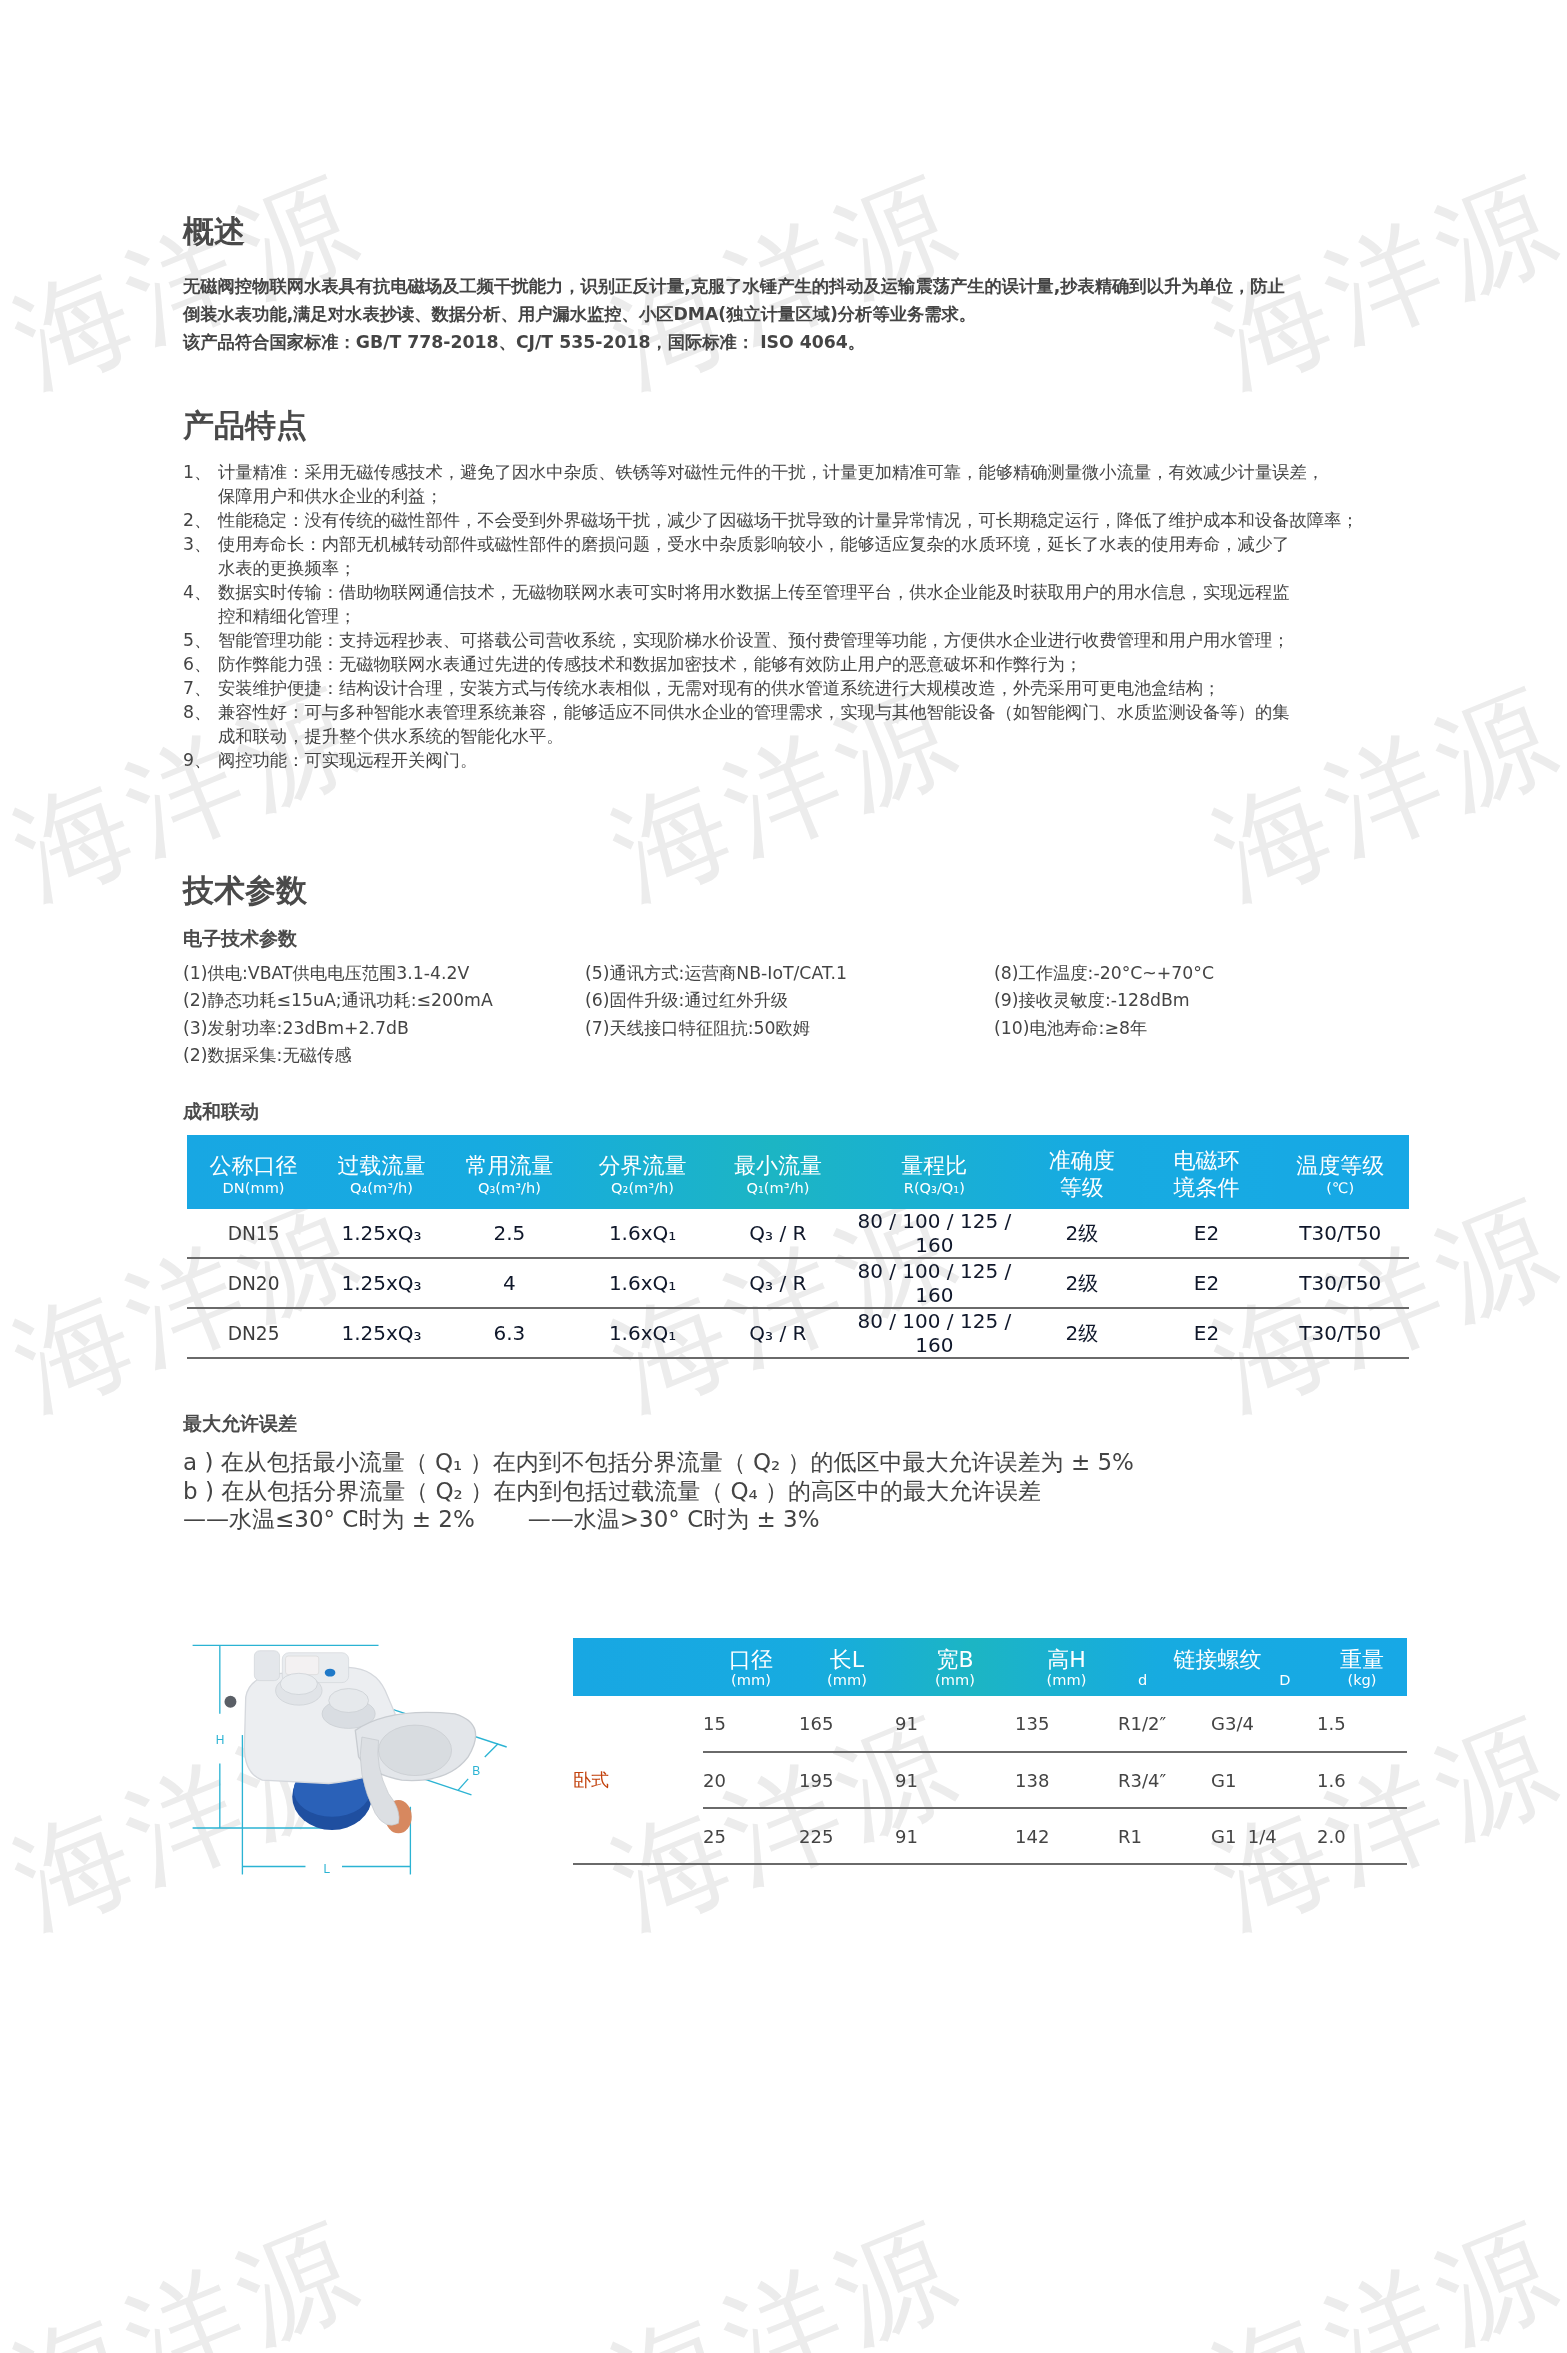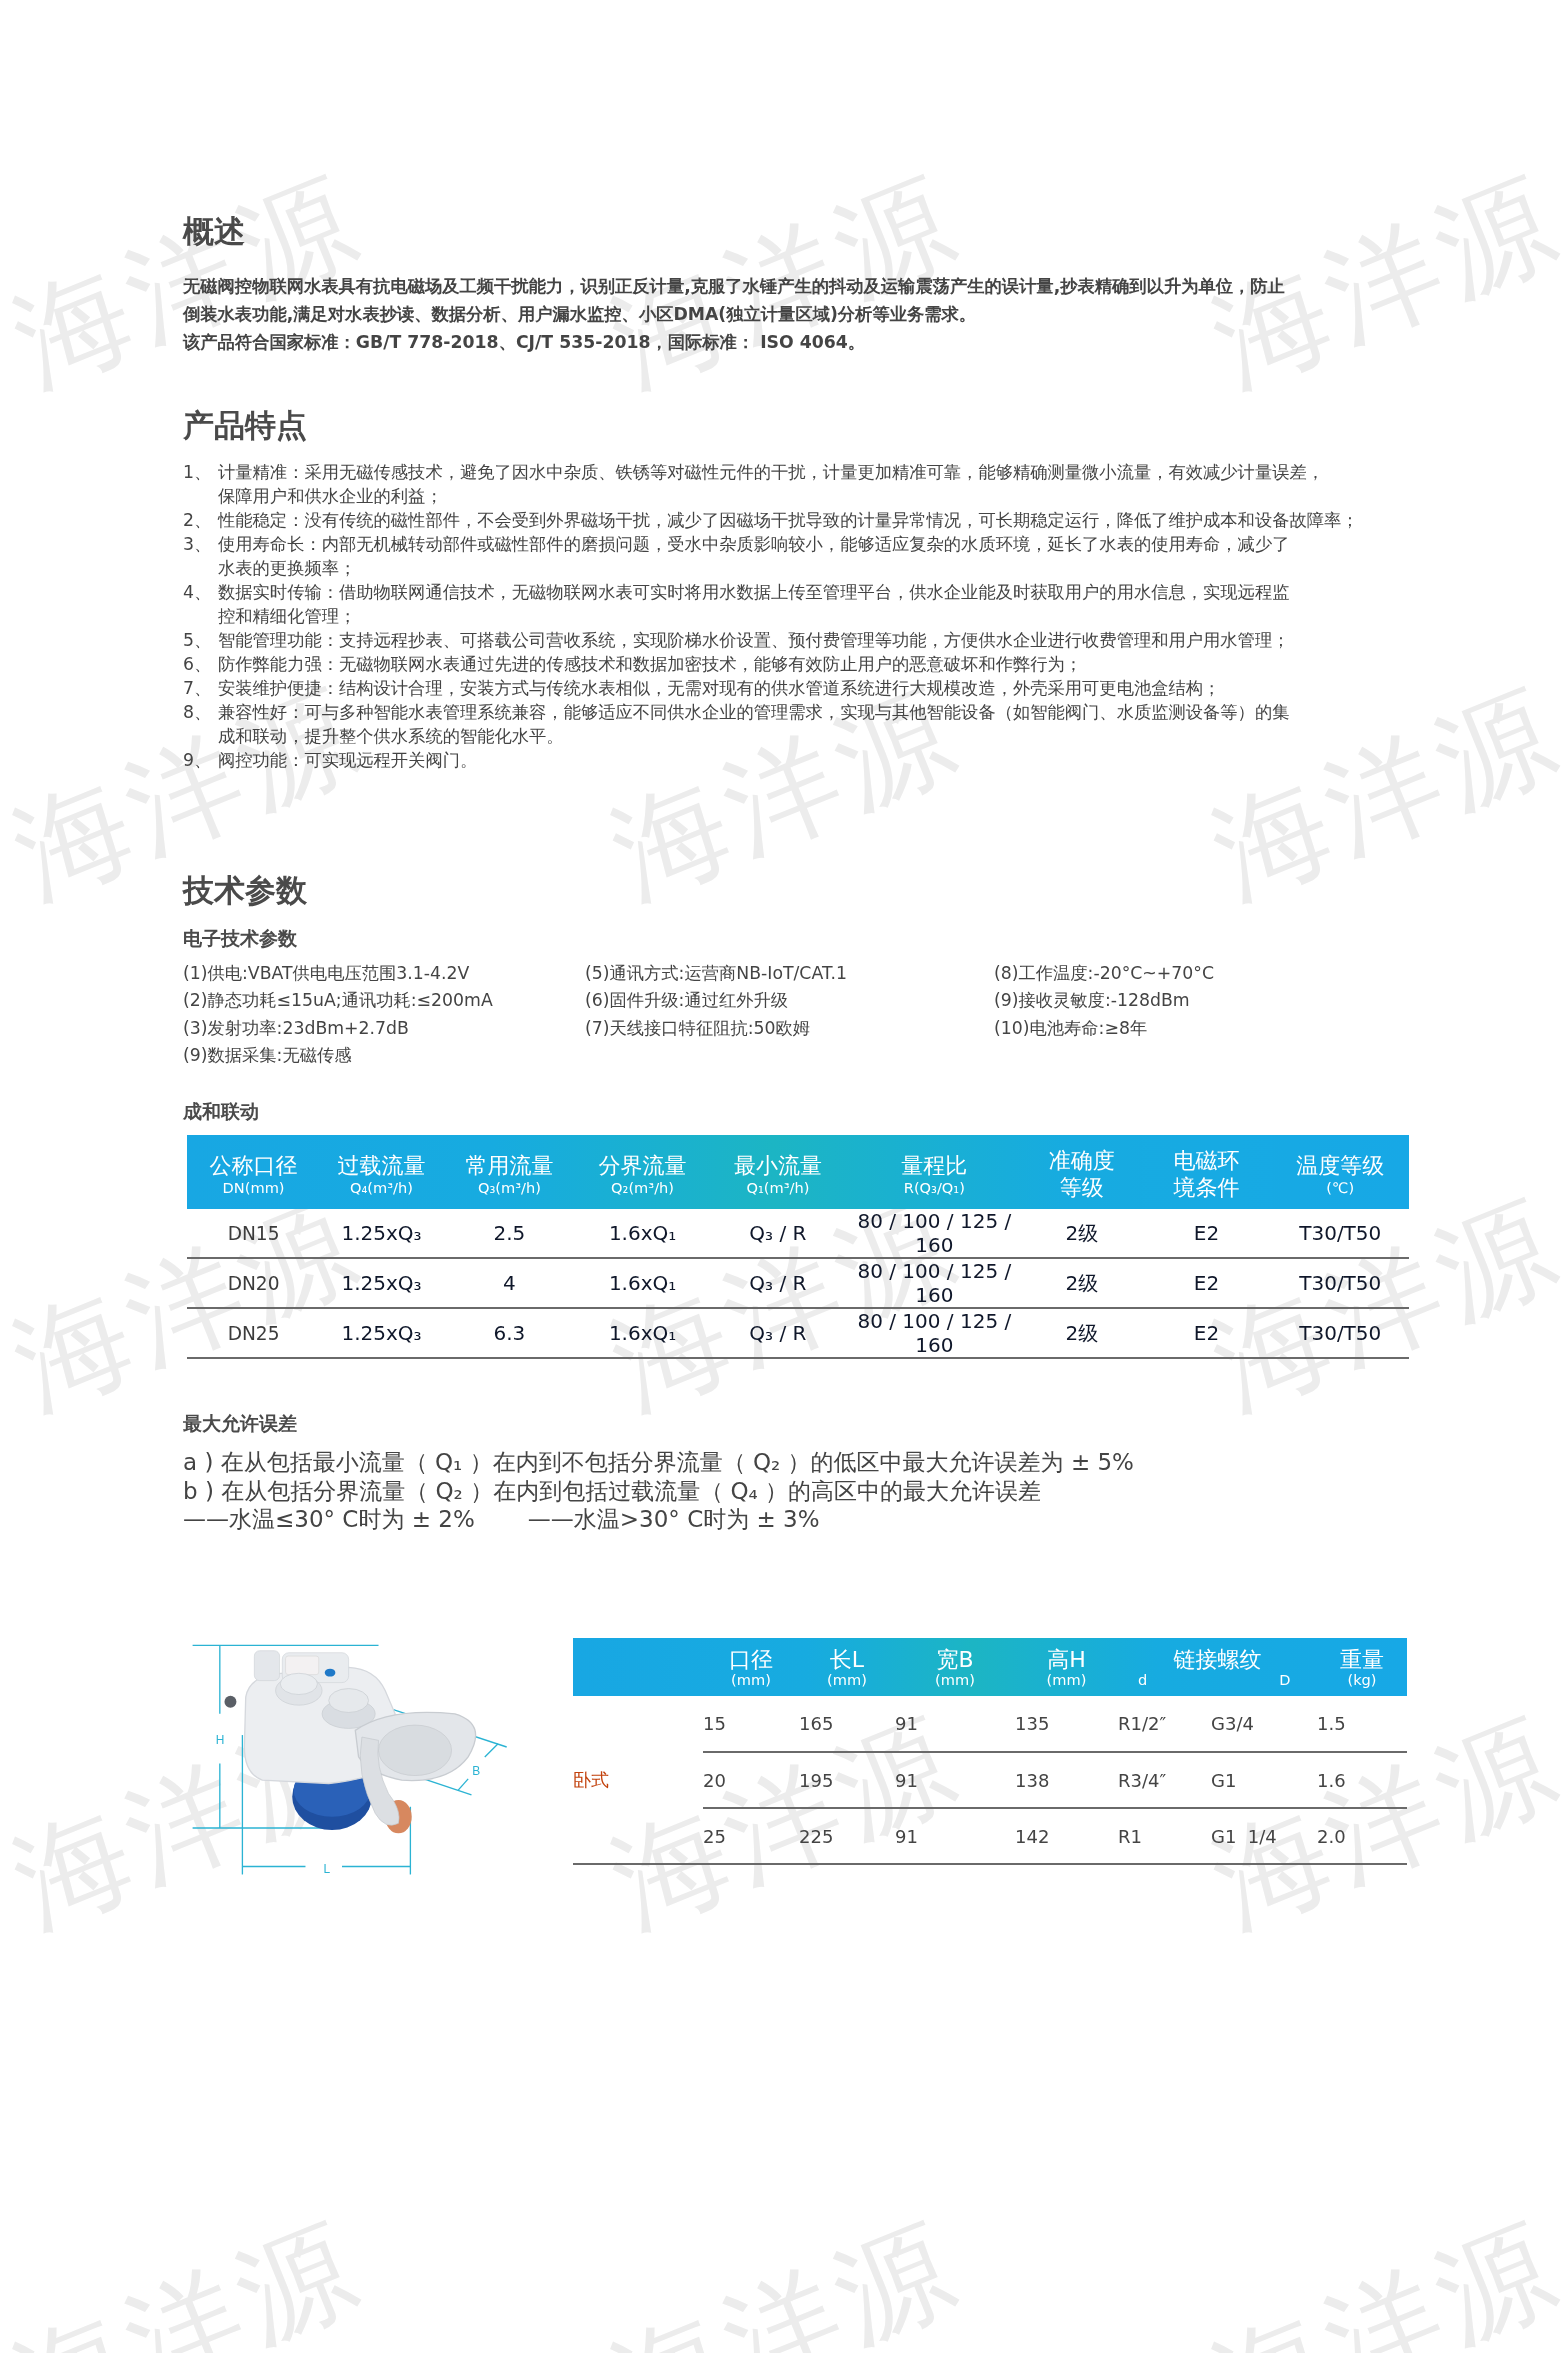--- a/index.html
+++ b/index.html
@@ -95,21 +95,21 @@
   <div class="elec-grid">
     <div>(1)供电:VBAT供电电压范围3.1-4.2V</div>
     <div>(5)通讯方式:运营商NB-IoT/CAT.1</div>
     <div>(8)工作温度:-20°C~+70°C</div>
     <div>(2)静态功耗≤15uA;通讯功耗:≤200mA</div>
     <div>(6)固件升级:通过红外升级</div>
     <div>(9)接收灵敏度:-128dBm</div>
     <div>(3)发射功率:23dBm+2.7dB</div>
     <div>(7)天线接口特征阻抗:50欧姆</div>
     <div>(10)电池寿命:≥8年</div>
-    <div>(9)数据采集:无磁传感</div>
+    <div>(2)数据采集:无磁传感</div>
   </div>
 
   <h2 class="h2" style="top:1099px;">成和联动</h2>
   <table class="flow-table">
     <colgroup>
       <col style="width:126px">
         <col style="width:116px">
         <col style="width:126px">
         <col style="width:126px">
         <col style="width:130px">

